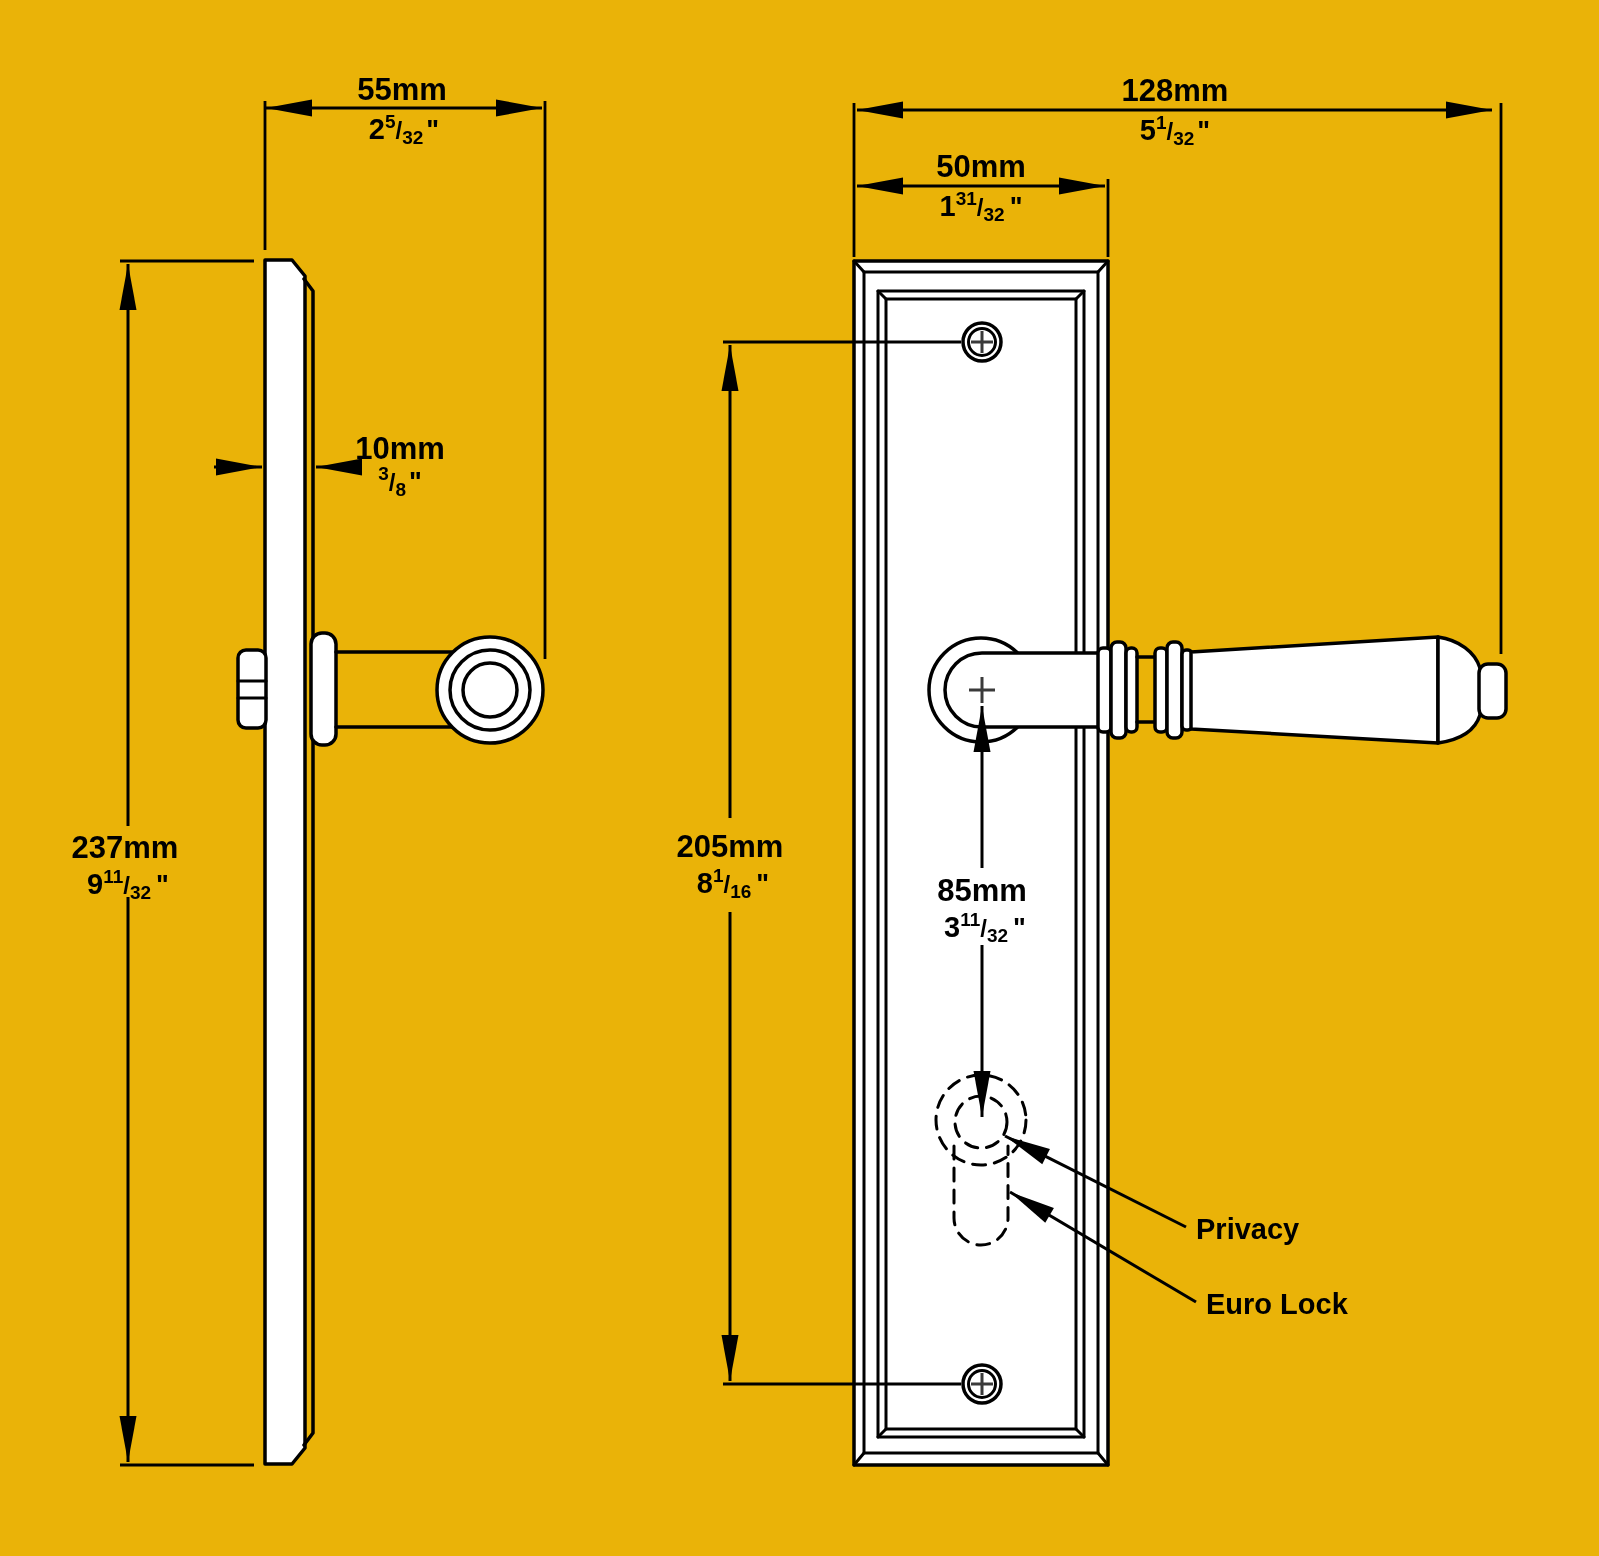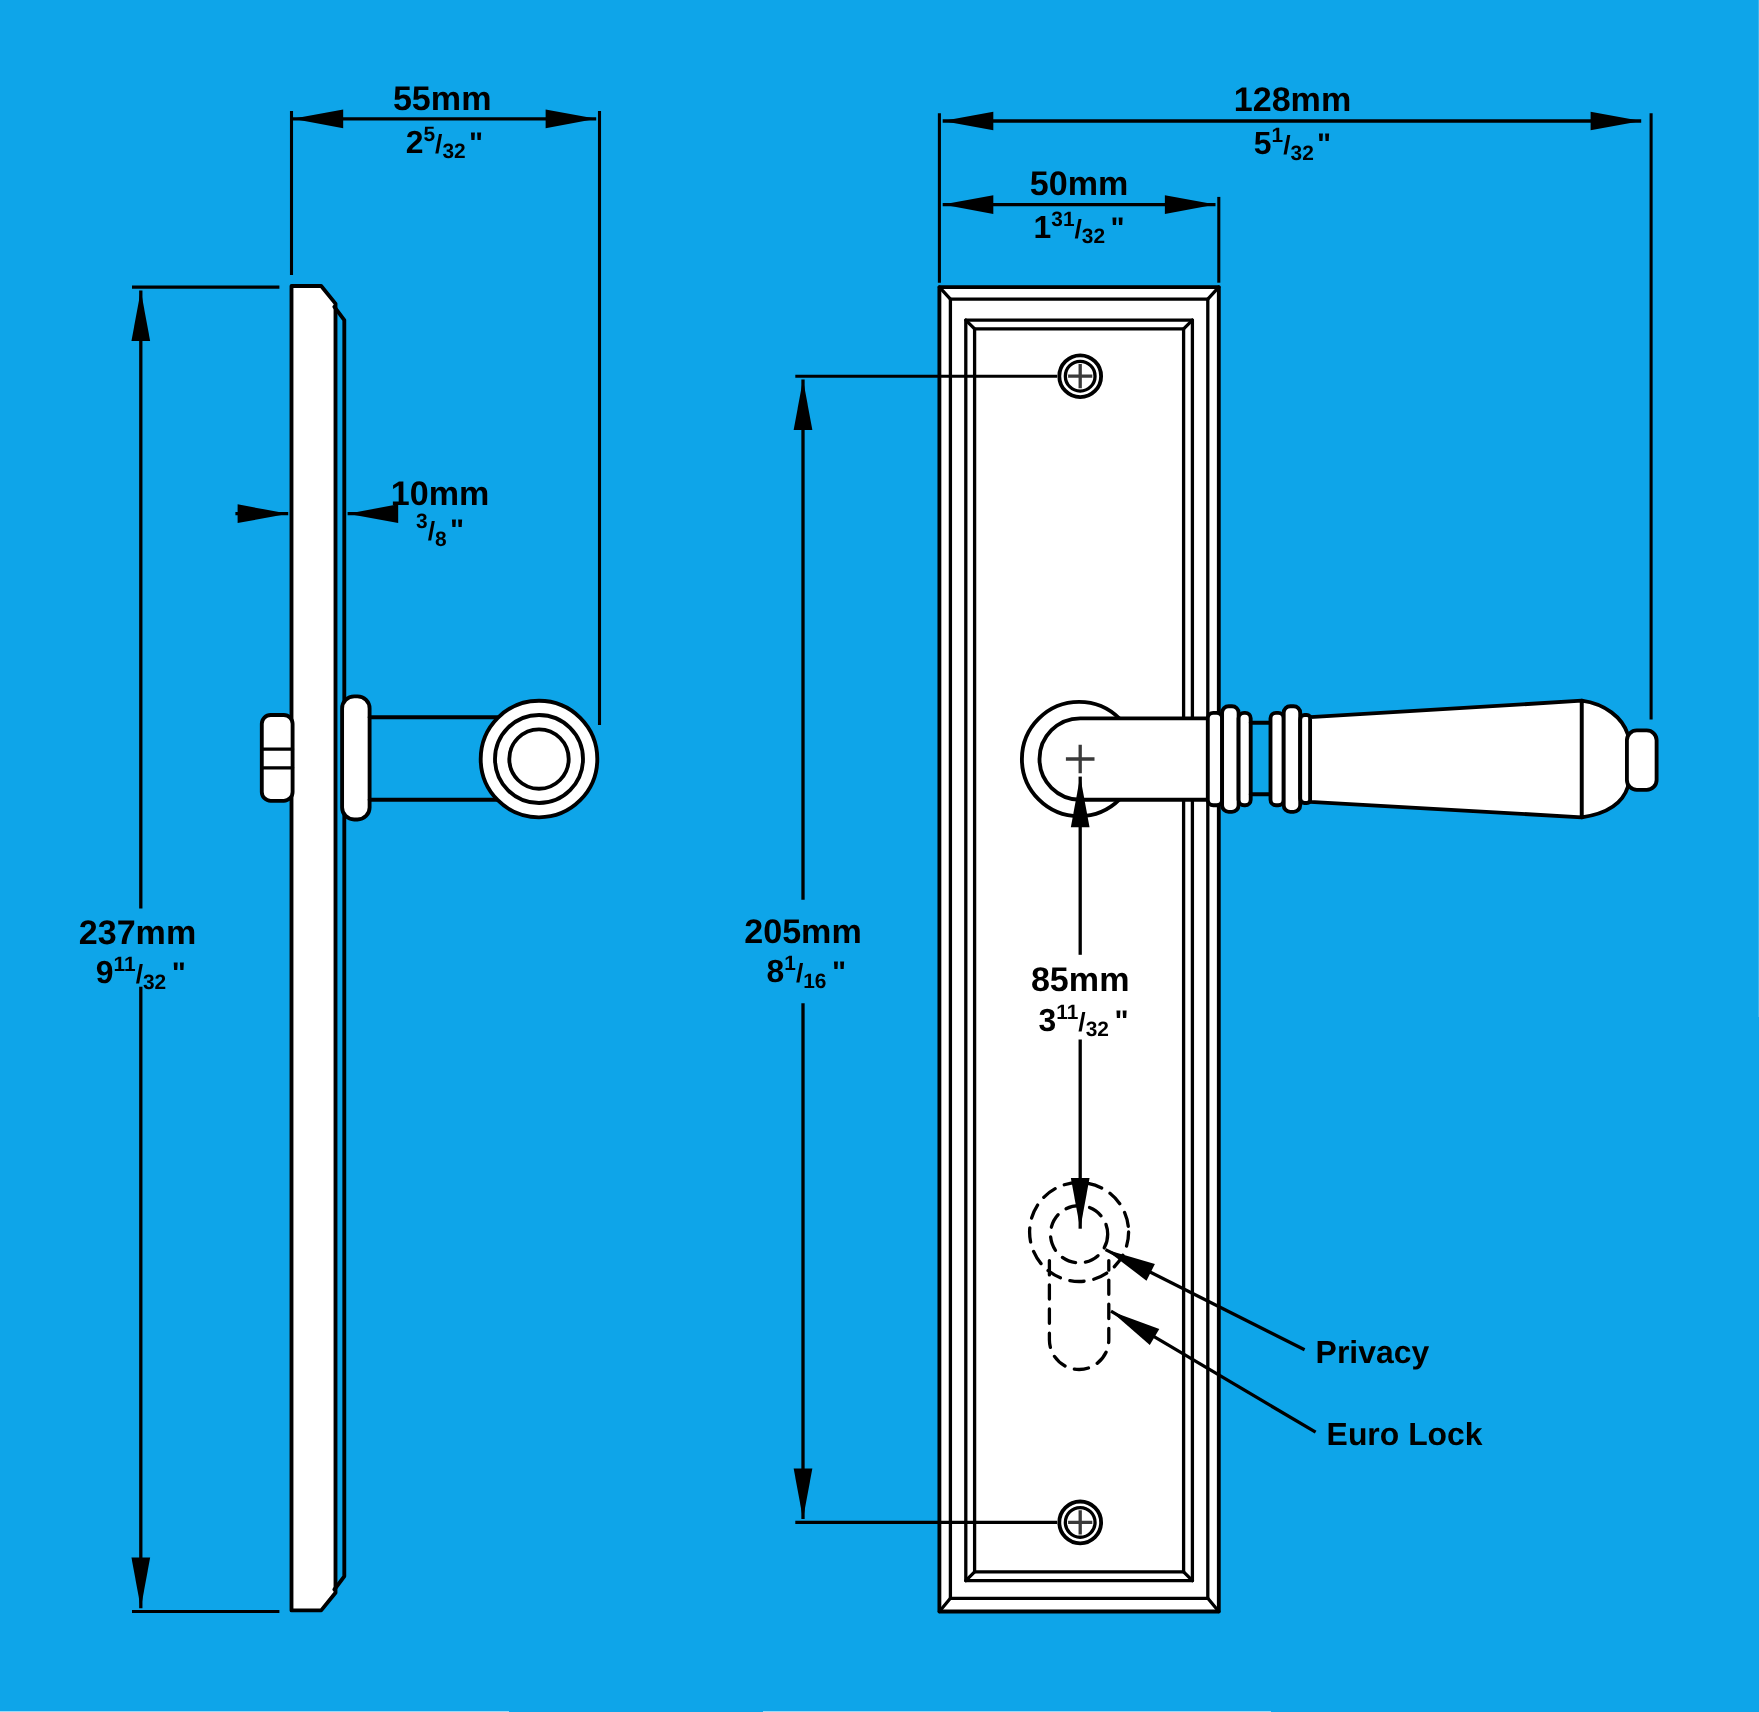--- a/index.html
+++ b/index.html
@@ -1,16 +1,16 @@
 <!DOCTYPE html>
 <html><head>
 <meta charset="utf-8">
 <style>
   html,body{margin:0;padding:0;background:#fff;}
-  .frame{position:relative;width:1599px;height:1556px;background:#0ea5e9;overflow:hidden;}
+  .frame{position:relative;width:1599px;height:1556px;background:#eab308;overflow:hidden;}
   svg{display:block;}
   .stroked{stroke:#000;fill:none;stroke-width:3.5;stroke-linejoin:round;stroke-linecap:round;}
   .thin{stroke-width:3;}
   .filled{fill:#fff;}
   .dashed{stroke-dasharray:13 9;stroke-width:3;}
   .dim{stroke:#000;stroke-width:3;fill:none;stroke-linecap:butt;}
   .ext{stroke:#000;stroke-width:2.8;fill:none;stroke-linecap:butt;}
   .cross{stroke:#3a3a3a;stroke-width:3;fill:none;stroke-linecap:butt;}
   text{fill:#000;}
   .mm{font:bold 31px "Liberation Sans",sans-serif;}

